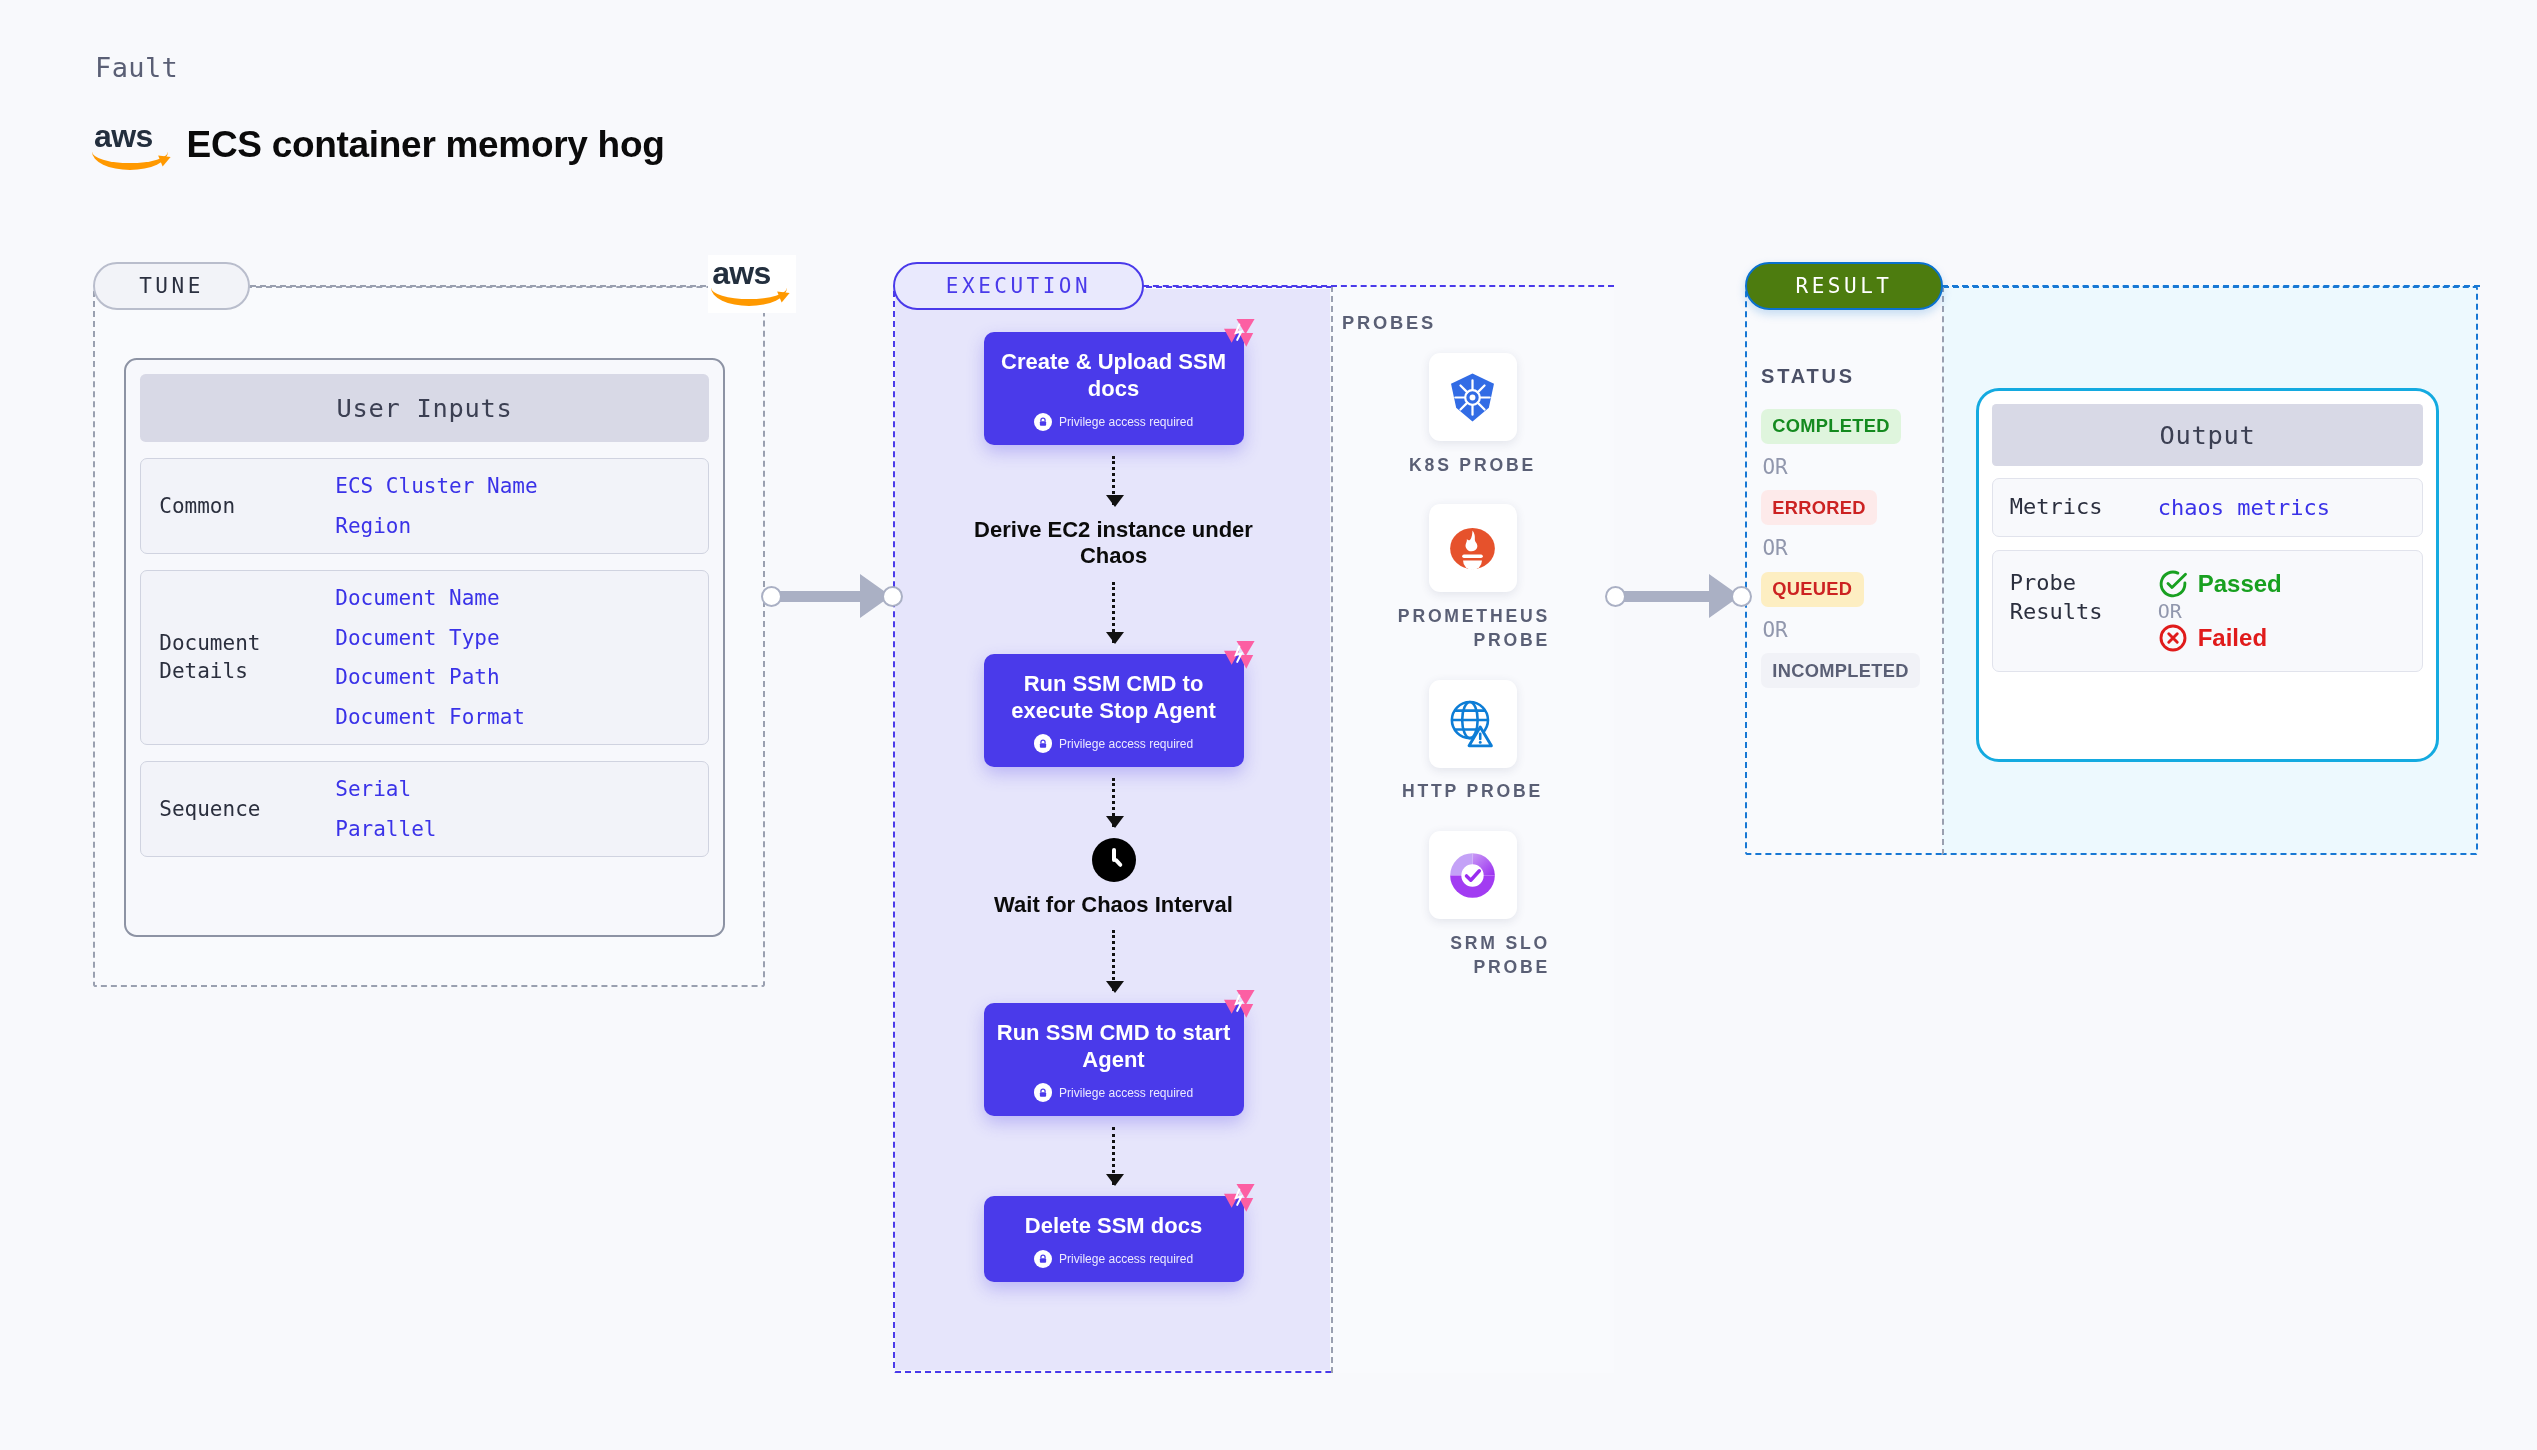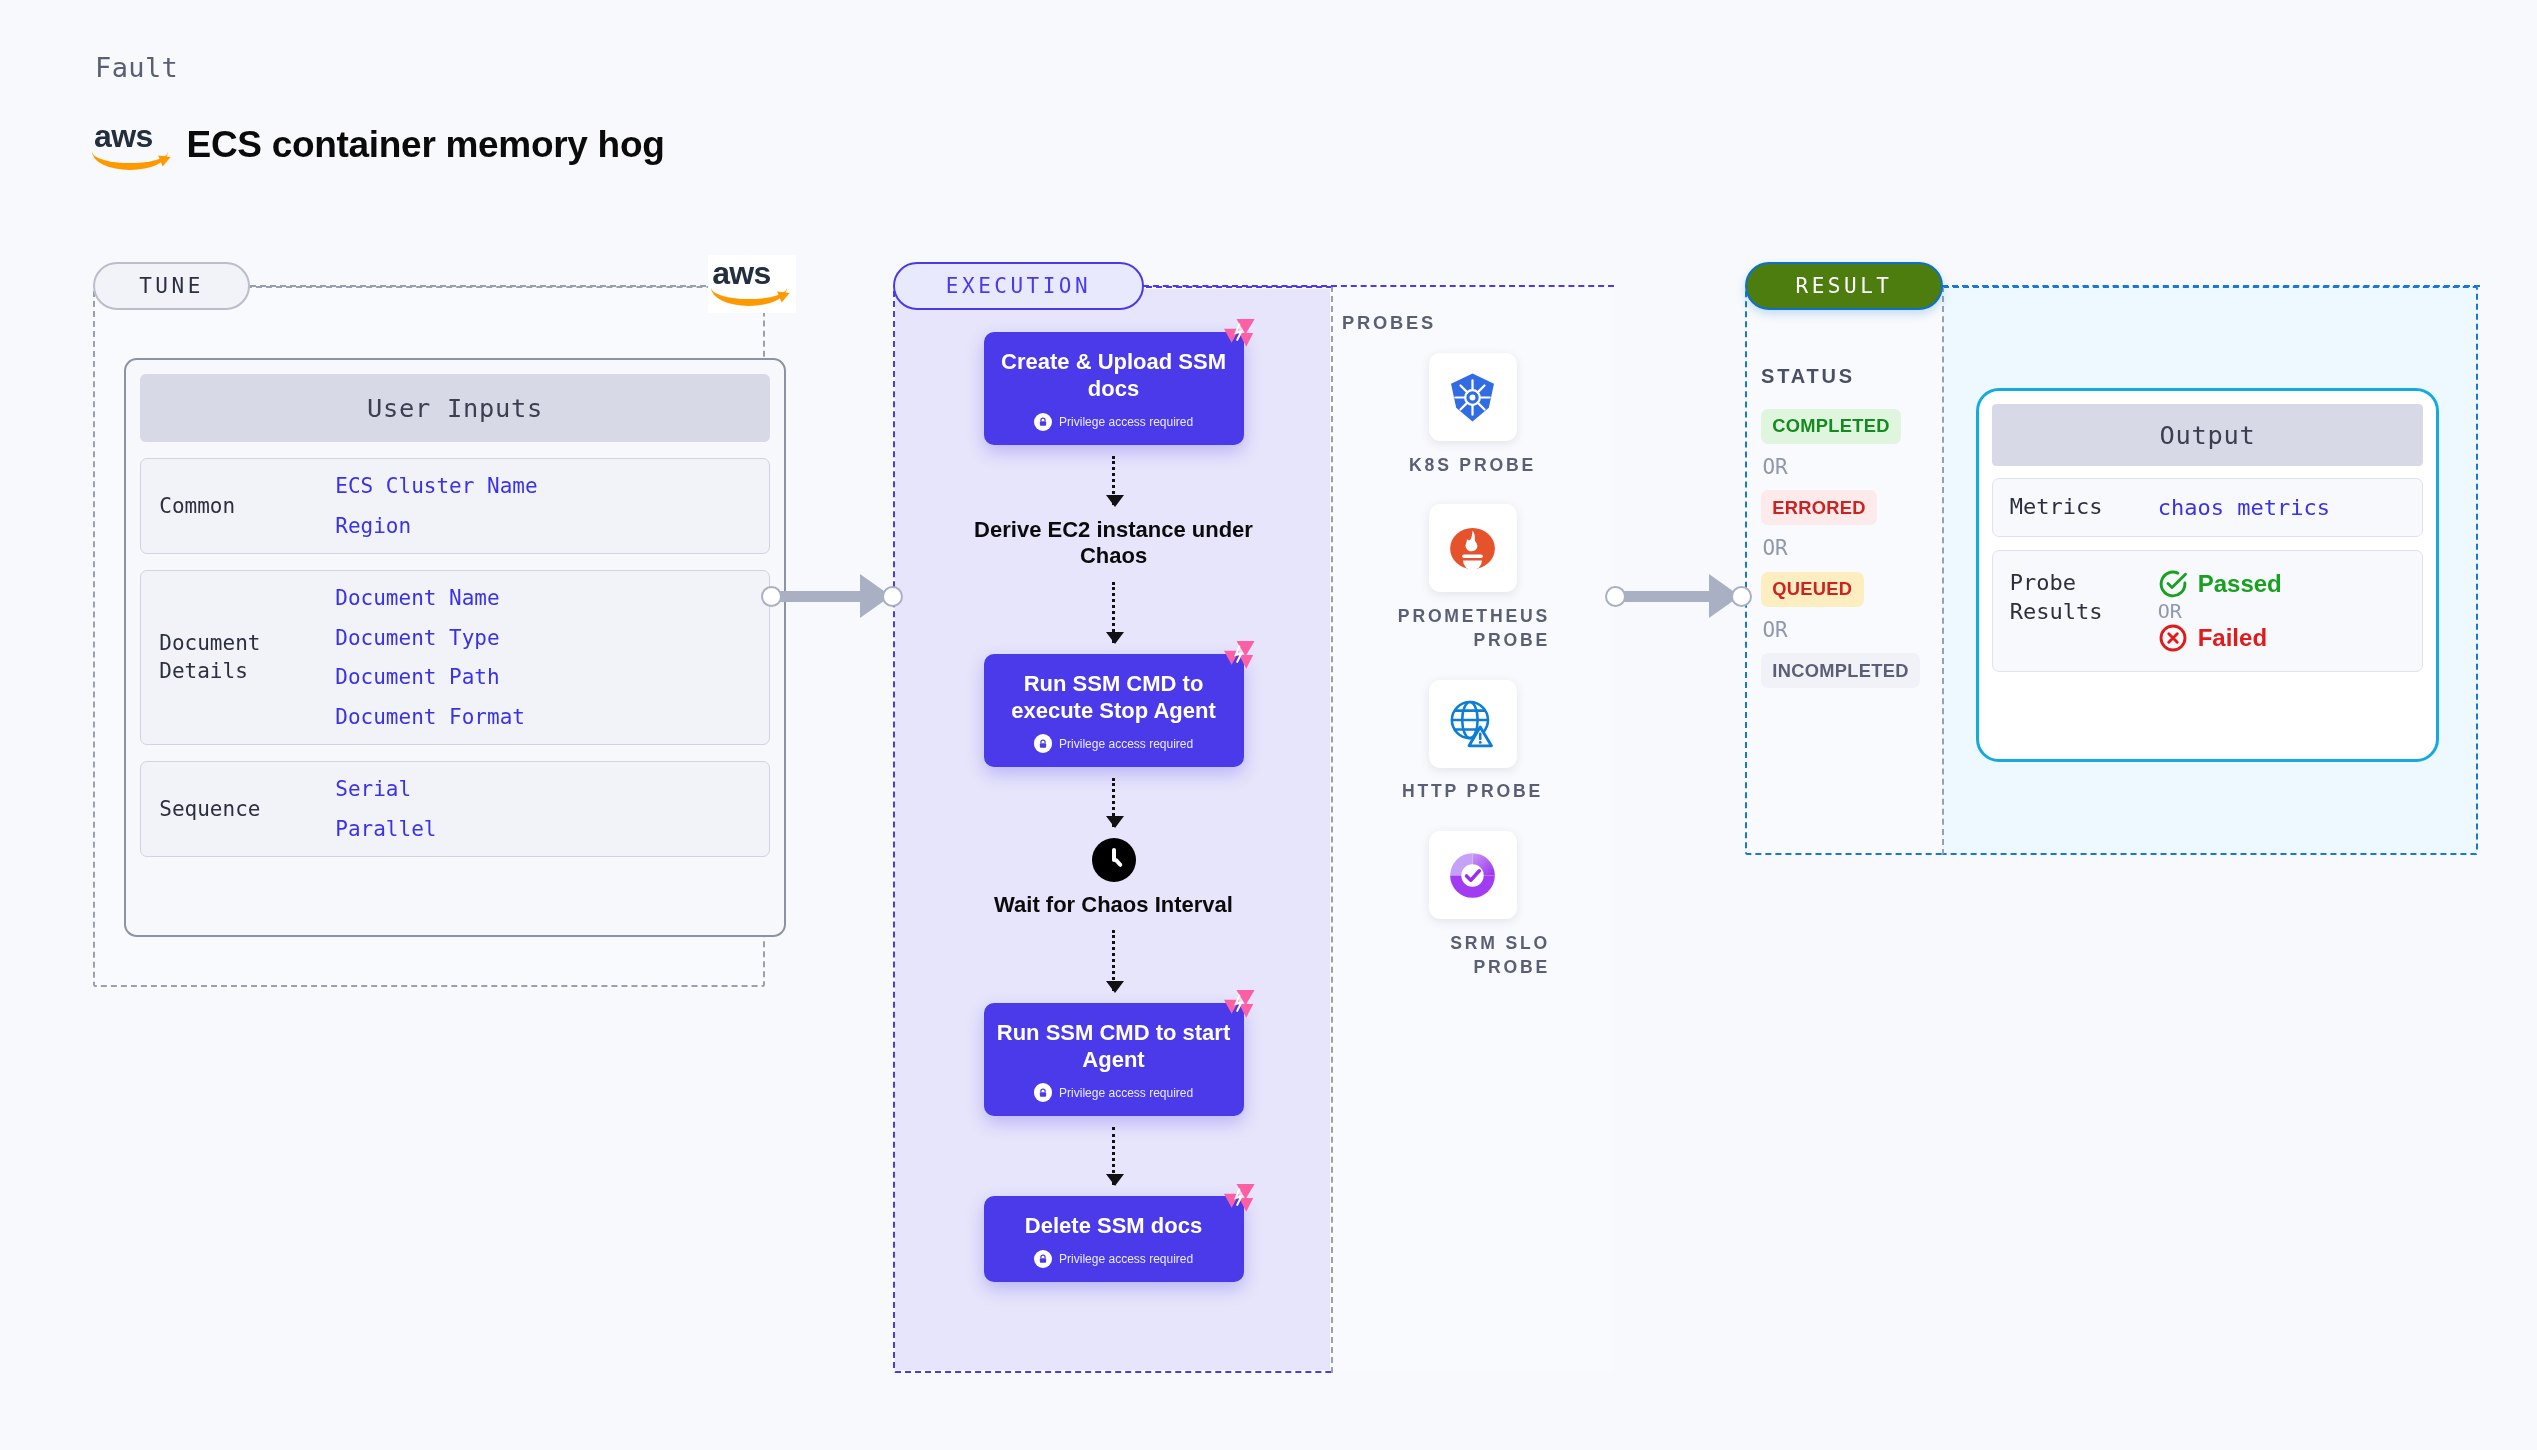--- a/index.html
+++ b/index.html
@@ -113,21 +113,21 @@
     position: absolute; left: 1143px; top: 285px; width: 471px; height: 0;
     border-top: 2.8px dashed #4a3aea;
   }
   .result-dash {
     position: absolute; left: 1942px; top: 285px; width: 538px; height: 0;
     border-top: 2.8px dashed #1878d4;
   }
 
   
   .tune-card {
-    position: absolute; left: 124px; top: 358px; width: 662px; height: 579px;
+    position: absolute; left: 124px; top: 358px; width: 601px; height: 579px;
     background: #f7f8fc; border: 2.8px solid #8d93a4; border-radius: 12.7px;
     padding: 14px;
   }
   .tune-head {
     height: 68px; background: #d8d9e6; border-radius: 5.6px;
     display: flex; align-items: center; justify-content: center;
     font-family: "DejaVu Sans Mono", monospace; font-size: 25.4px; color: #3b3f52;
     font-weight: 400; letter-spacing: 0.7px;
   }
   .tune-group {

